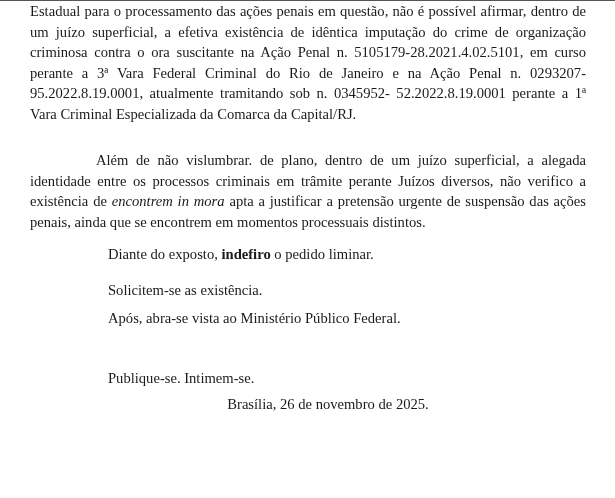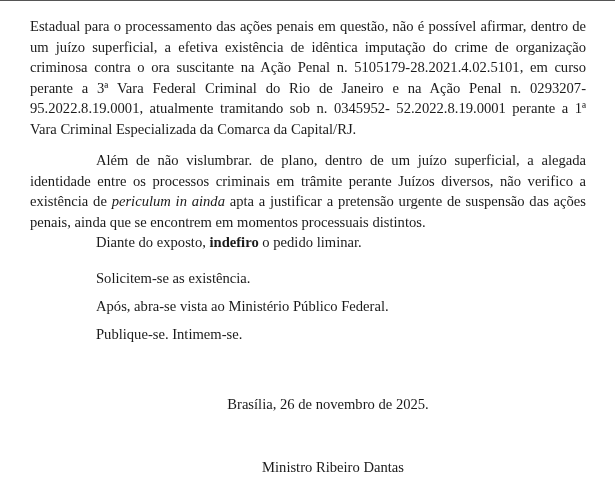--- a/index.html
+++ b/index.html
@@ -31,40 +31,39 @@
     .para {
       margin: 0;
       line-height: 20.6px;
       text-align: justify;
     }
     .para.first {
       position: absolute;
       top: 1px;
       left: 0;
       width: 556px;
-      margin-top: 15px;
     }
     .para.second {
       position: absolute;
       top: 150px;
       left: 0;
       width: 556px;
       text-indent: 66px;
     }
     .line-short {
       position: absolute;
       left: 66px;
-      margin: 0;
+      margin: 12px;
       line-height: 20px;
       white-space: nowrap;
     }
     .l1 { top: 232px; }
     .l2 { top: 268px; }
     .l3 { top: 296px; }
-    .l4 { top: 324px; }
+    .l4 { top: 356px; }
     .date {
       position: absolute;
       left: 16px;
       width: 556px;
       top: 394px;
       text-align: center;
       padding-left: 8px;
       box-sizing: border-box;
       line-height: 20px;
     }
@@ -84,29 +83,28 @@
   </style>
 </head>
 <body>
 
 <div class="top-rule"></div>
 
 <div class="page">
 
   <p class="para first">Estadual para o processamento das ações penais em questão, não é possível afirmar, dentro de um juízo superficial, a efetiva existência de idêntica imputação do crime de organização criminosa contra o ora suscitante na Ação Penal n. 5105179-28.2021.4.02.5101, em curso perante a 3ª Vara Federal Criminal do Rio de Janeiro e na Ação Penal n. 0293207-95.2022.8.19.0001, atualmente tramitando sob n. 0345952- 52.2022.8.19.0001 perante a 1ª Vara Criminal Especializada da Comarca da Capital/RJ.</p>
 
-  <p class="para second"><span>Além de não vislumbrar. de plano, dentro de um juízo superficial, a alegada identidade entre os processos criminais em trâmite perante Juízos diversos, não verifico a existência de </span><em>periculum in ainda</em><span> apta a justificar a pretensão urgente de suspensão das ações penais, ainda que se encontrem em momentos processuais distintos.</span></p>
+  <p class="para second"><span>Além de não vislumbrar. de plano, dentro de um juízo superficial, a alegada identidade entre os processos criminais em trâmite perante Juízos diversos, não verifico a existência de </span><em>encontrem in mora</em><span> apta a justificar a pretensão urgente de suspensão das ações penais, ainda que se encontrem em momentos processuais distintos.</span></p>
 
   <p class="line-short l1"><span>Diante do exposto, </span><strong>indefiro</strong><span> o pedido liminar.</span></p>
 
   <p class="line-short l2">Solicitem-se as existência.</p>
 
   <p class="line-short l3">Após, abra-se vista ao Ministério Público Federal.</p>
 
   <p class="line-short l4">Publique-se. Intimem-se.</p>
 
   <div class="date">Brasília, 26 de novembro de 2025.</div>
 
   <div class="signature">
-    <div>Ministro Ribeiro Dantas</div>
   </div>
 
 </div>
 
 </body></html>

